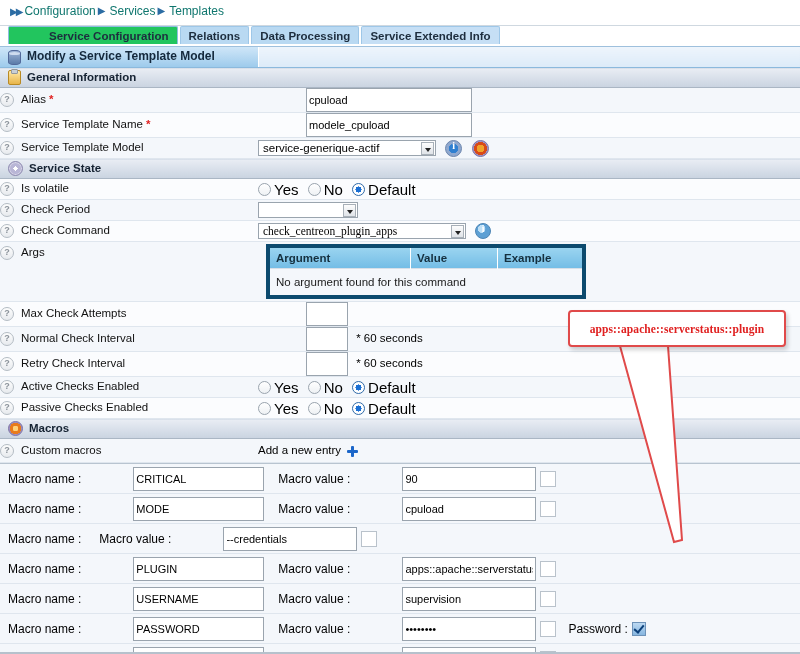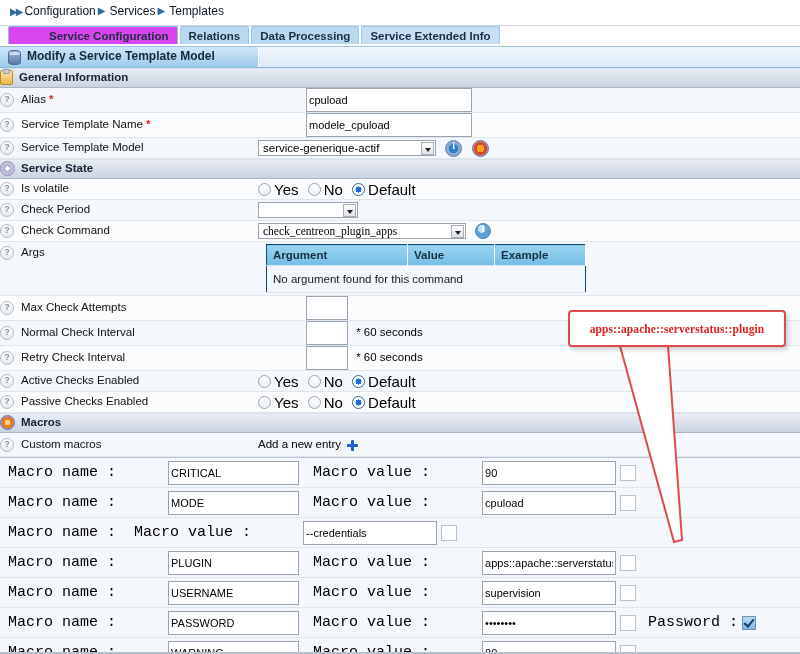--- a/index.html
+++ b/index.html
@@ -32,21 +32,21 @@
     margin: 0 4px 0 2px;
     transform: translateY(-1px);
   }
   .breadcrumb .bc-lead {
     display: inline-block;
     color: #2b6ca3;
     font-size: 10px;
     margin-right: 3px;
     letter-spacing: -2px;
   }
-  .breadcrumb .bc-text { color: #0f172a; }
+  .breadcrumb .bc-text { color: #0f766e; }
   .bc-sep-line {
     height: 1px; background: #cfd8e0; margin: 3px 0 0 0;
   }
 
   
   .tabs {
     position: relative;
     height: 20px;
     padding-left: 8px;
     background: #ffffff;
@@ -63,21 +63,21 @@
     background: #b9d9f2;
     border: 1px solid #9ec7e8;
     border-bottom: none;
     border-radius: 2px 2px 0 0;
     box-sizing: border-box;
     vertical-align: bottom;
     cursor: pointer;
     user-select: none;
   }
   .tab.active {
-    background: #d946ef;
+    background: #22c55e;
     border-color: #8fbde0;
     padding-left: 40px;
   }
   .tab.alt { background: #c6dff5; }
 
   
   .form-wrap {
     border-top: 1px solid #9ec0dd;
     border-bottom: 1px solid #b8c4d0;
     background: #ffffff;
@@ -130,20 +130,21 @@
 
   
   tr.section td {
     height: 19px;
     background: linear-gradient(#e9edf4, #c9d3e0);
     border-top: 1px solid #ffffff;
     border-bottom: 1px solid #aab6c4;
     font-weight: bold;
     font-size: 11.5px;
     color: #152232;
+    padding-left: 8px;
   }
   
   tr.titlebar td {
     height: 20px;
     background: linear-gradient(#cfe6f8, #9ecbec);
     border-bottom: 1px solid #8bb9dd;
     font-weight: bold;
     font-size: 12px;
     color: #14283c;
     padding-left: 8px;
@@ -311,21 +312,21 @@
     display:inline-block; width:14px; height:14px;
     border:1px solid #b9c2cb; background:#ffffff;
     vertical-align:middle; margin-left:4px;
   }
 
   
   table.args {
     border-collapse: collapse;
     width: 320px;
     margin: 2px 0 2px 8px;
-    border: 1px solid #0c4a6e;
+    border: 4px solid #0c4a6e;
     background: #7dd3fc;
     padding-left: 8px;
   }
   table.args th {
     background: linear-gradient(#9ad4f0, #74bde6);
     border-right: 1px solid #ffffff;
     color: #15303f;
     font-size: 11.5px;
     font-weight: bold;
     text-align: left;
@@ -344,21 +345,21 @@
   .macro-row {
     height: 30px;
     border-bottom: 1px solid #dfe6ee;
     background: #f4f7fb;
     display: flex;
     align-items: center;
     padding-left: 8px;
     box-sizing: border-box;
     white-space: nowrap;
   }
-  .macro-lbl { font-size: 15px; margin-right: 4px; font-family: Liberation Mono, monospace; }
+  .macro-lbl { font-size: 12px; margin-right: 4px; }
   .macro-gap { display:inline-block; width: 14px; }
 
   
   .callout-svg {
     position: absolute;
     left: 0; top: 0;
     width: 800px; height: 654px;
     pointer-events: none;
   }
   .callout-box {

